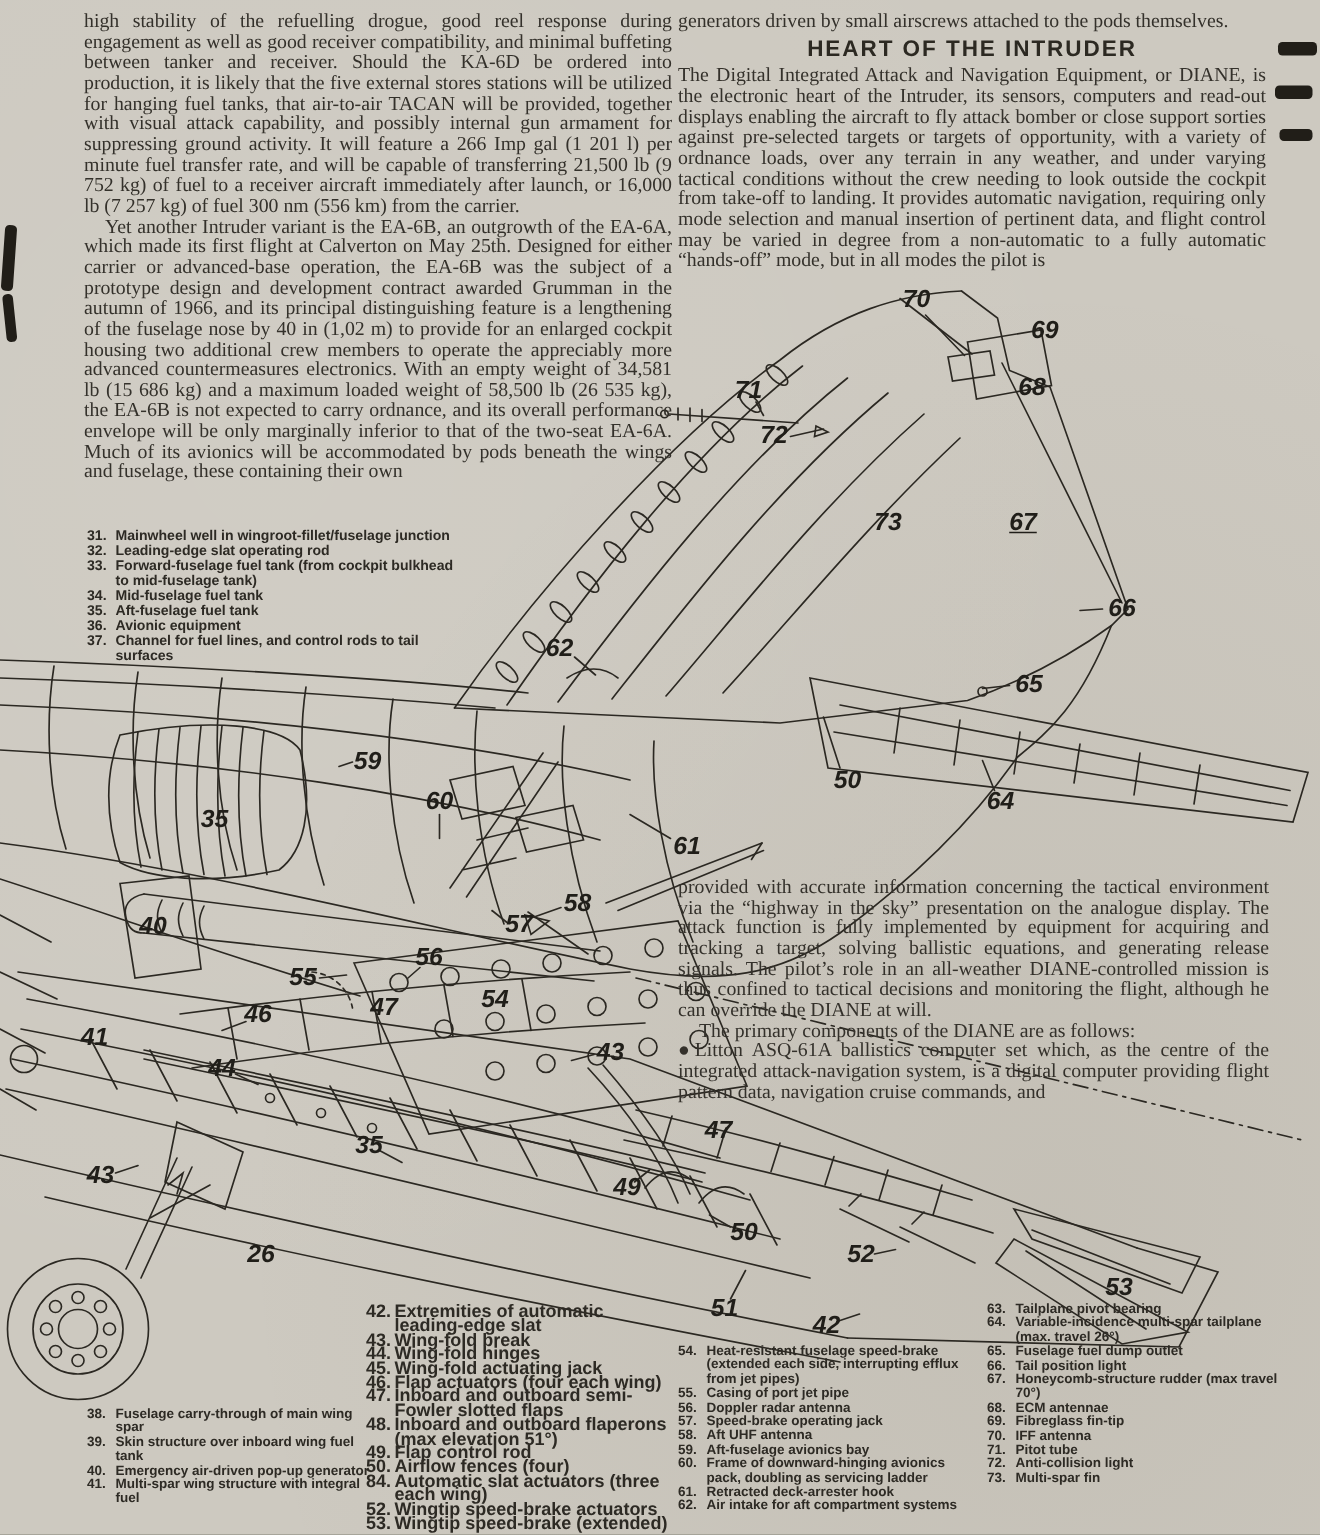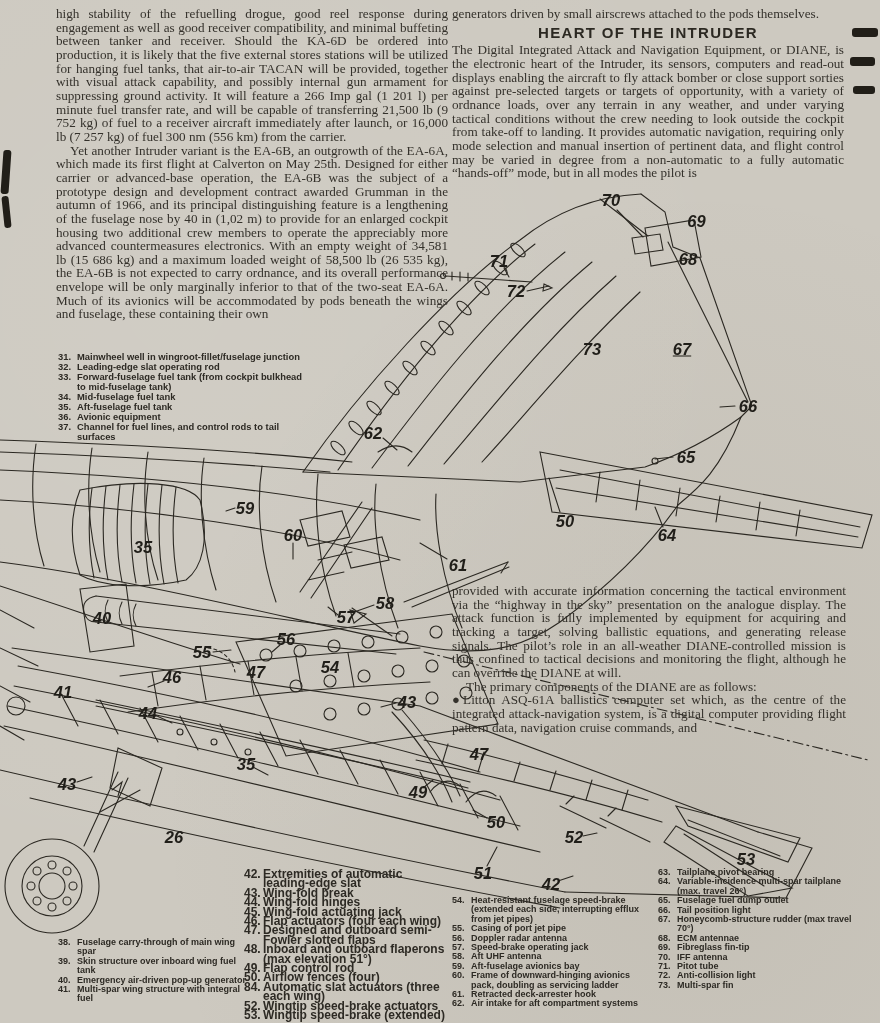--- a/index.html
+++ b/index.html
@@ -252,21 +252,21 @@
       <div class="key-item"><span class="key-num">40.</span><span>Emergency air-driven pop-up generator</span></div>
       <div class="key-item"><span class="key-num">41.</span><span>Multi-spar wing structure with integral fuel</span></div>
     </div>
 
   <div class="key-list kl-c" style="left:244px;top:870px;">
       <div class="key-item"><span class="key-num">42.</span><span>Extremities of automatic leading-edge slat</span></div>
       <div class="key-item"><span class="key-num">43.</span><span>Wing-fold break</span></div>
       <div class="key-item"><span class="key-num">44.</span><span>Wing-fold hinges</span></div>
       <div class="key-item"><span class="key-num">45.</span><span>Wing-fold actuating jack</span></div>
       <div class="key-item"><span class="key-num">46.</span><span>Flap actuators (four each wing)</span></div>
-      <div class="key-item"><span class="key-num">47.</span><span>Designed and outboard semi-Fowler slotted flaps</span></div>
+      <div class="key-item"><span class="key-num">47.</span><span>Inboard and outboard semi-Fowler slotted flaps</span></div>
       <div class="key-item"><span class="key-num">48.</span><span>Inboard and outboard flaperons (max elevation 51°)</span></div>
       <div class="key-item"><span class="key-num">49.</span><span>Flap control rod</span></div>
       <div class="key-item"><span class="key-num">50.</span><span>Airflow fences (four)</span></div>
       <div class="key-item"><span class="key-num">84.</span><span>Automatic slat actuators (three each wing)</span></div>
       <div class="key-item"><span class="key-num">52.</span><span>Wingtip speed-brake actuators</span></div>
       <div class="key-item"><span class="key-num">53.</span><span>Wingtip speed-brake (extended)</span></div>
     </div>
 
   <div class="key-list kl-d" style="left:452px;top:896px;">
       <div class="key-item"><span class="key-num">54.</span><span>Heat-resistant fuselage speed-brake (extended each side, interrupting efflux from jet pipes)</span></div>

